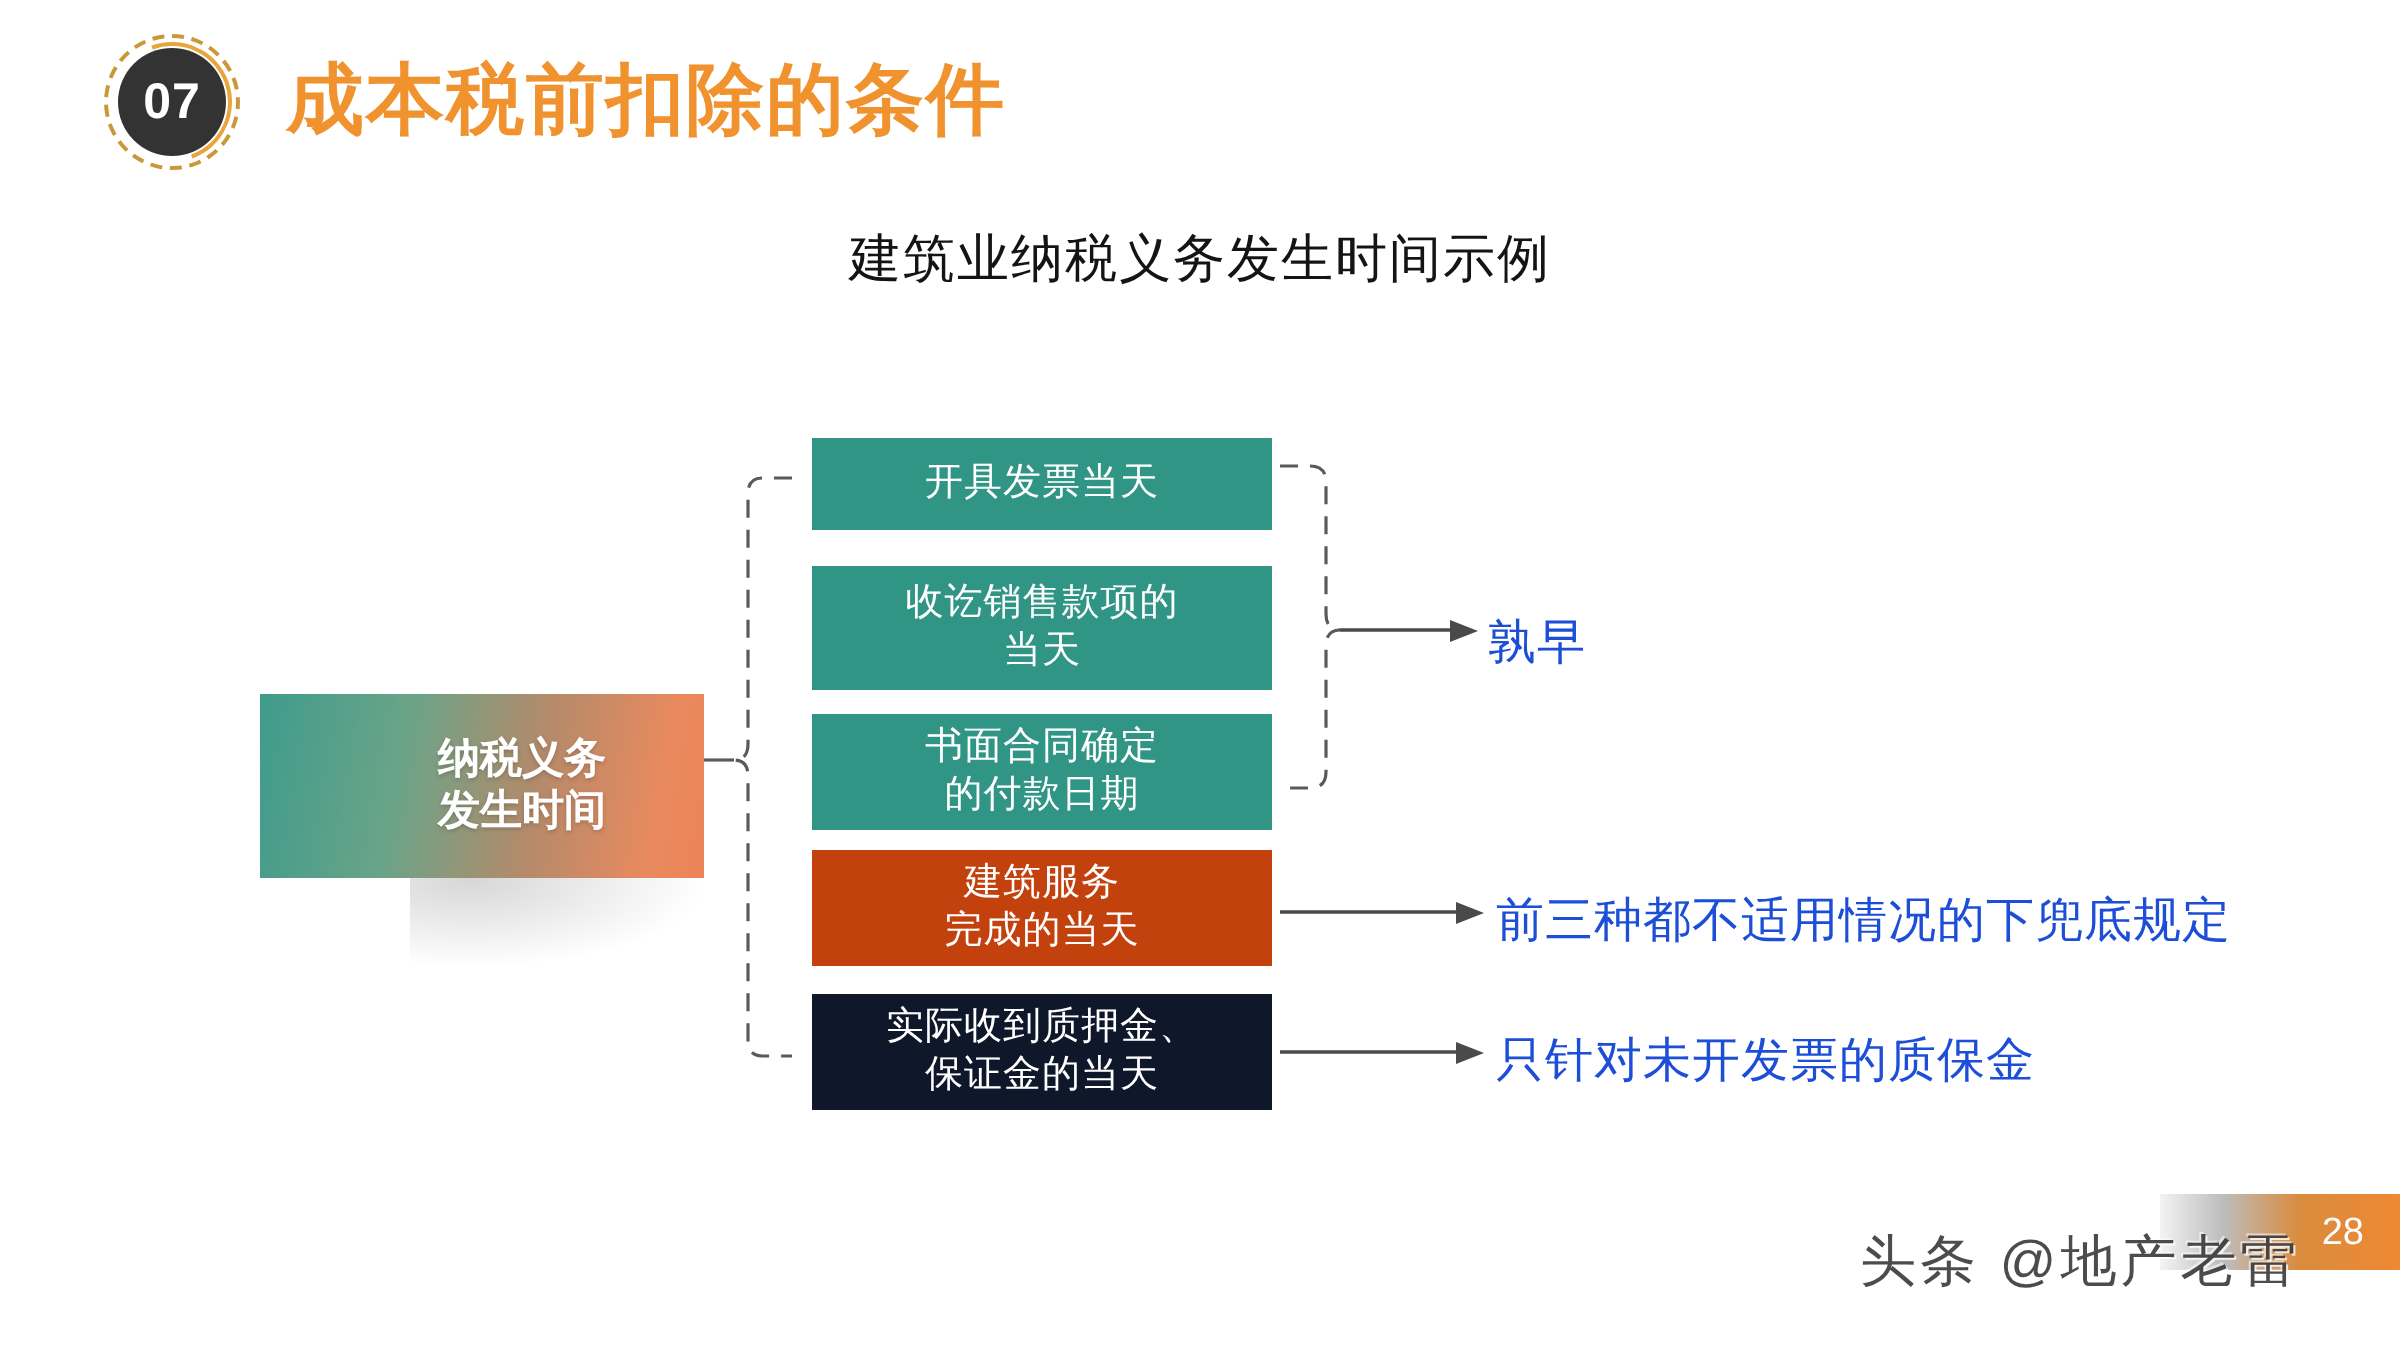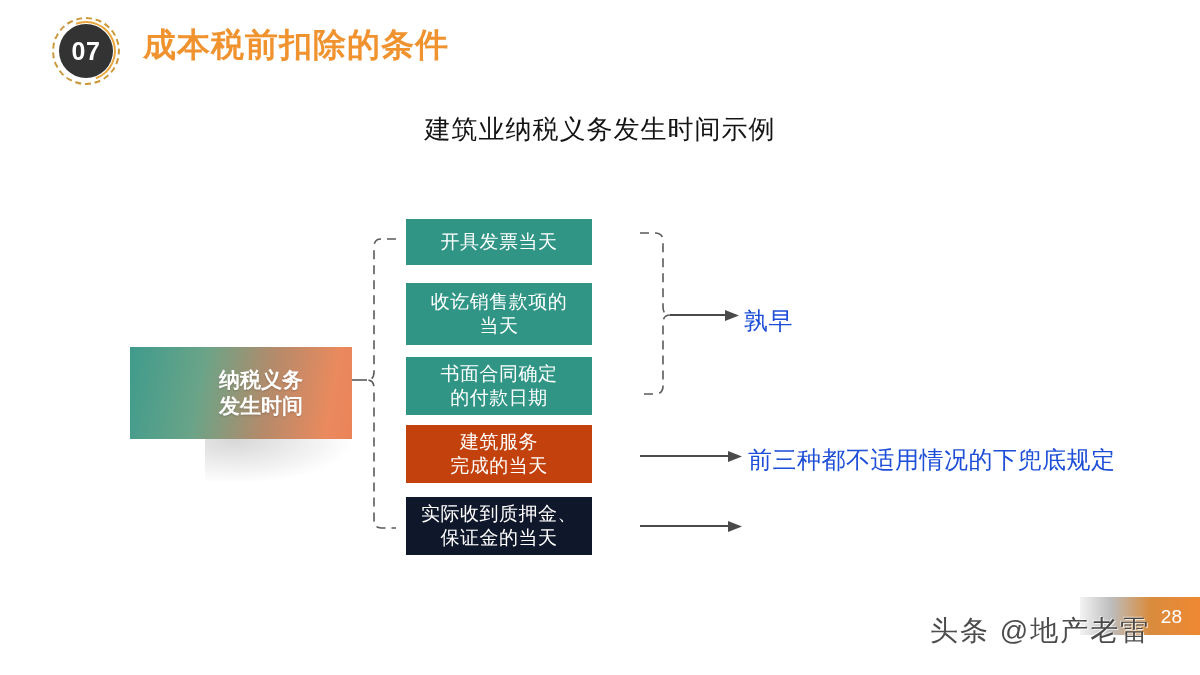--- a/index.html
+++ b/index.html
@@ -57,21 +57,21 @@
   #badge .disc span {
     color: #ffffff;
     font-size: 25px;
     font-weight: bold;
     letter-spacing: .5px;
     line-height: 1;
   }
   #header-title {
     position: absolute;
     left: 143px; top: 23px;
-    font-size: 33px;
+    font-size: 39px;
     font-weight: bold;
     color: #F0922E;
     letter-spacing: 1px;
     white-space: nowrap;
   }
 
   
   #subtitle {
     position: absolute;
     left: 0; top: 112px;
@@ -122,21 +122,21 @@
     width: 150px; height: 88px;
     background: radial-gradient(ellipse at 20% 50%, rgba(150,150,150,.38) 0%, rgba(255,255,255,0) 70%);
     z-index: 0;
     pointer-events: none;
   }
 
   
   .item-box {
     position: absolute;
     left: 406px;
-    width: 186px;
+    width: 230px;
     display: flex;
     align-items: center;
     justify-content: center;
     text-align: center;
     color: #ffffff;
     font-size: 19px;
     line-height: 1.25;
     letter-spacing: .5px;
   }
   #item-0 { top: 219px; height: 46px; background: #319586; }
@@ -252,19 +252,20 @@
   </svg>
 
   <div class="item-box" id="item-0">开具发票当天</div>
   <div class="item-box" id="item-1">收讫销售款项的<br>当天</div>
   <div class="item-box" id="item-2">书面合同确定<br>的付款日期</div>
   <div class="item-box" id="item-3">建筑服务<br>完成的当天</div>
   <div class="item-box" id="item-4">实际收到质押金、<br>保证金的当天</div>
 
   <div class="note" id="note-0">孰早</div>
   <div class="note" id="note-1">前三种都不适用情况的下兜底规定</div>
+  <div class="note" id="note-2">只针对未开发票的质保金</div>
 
   <div id="page-tab">
     <span id="page-number">28</span>
   </div>
   <div id="watermark">头条 @地产老雷</div>
 
 </div>
 
 </body></html>

